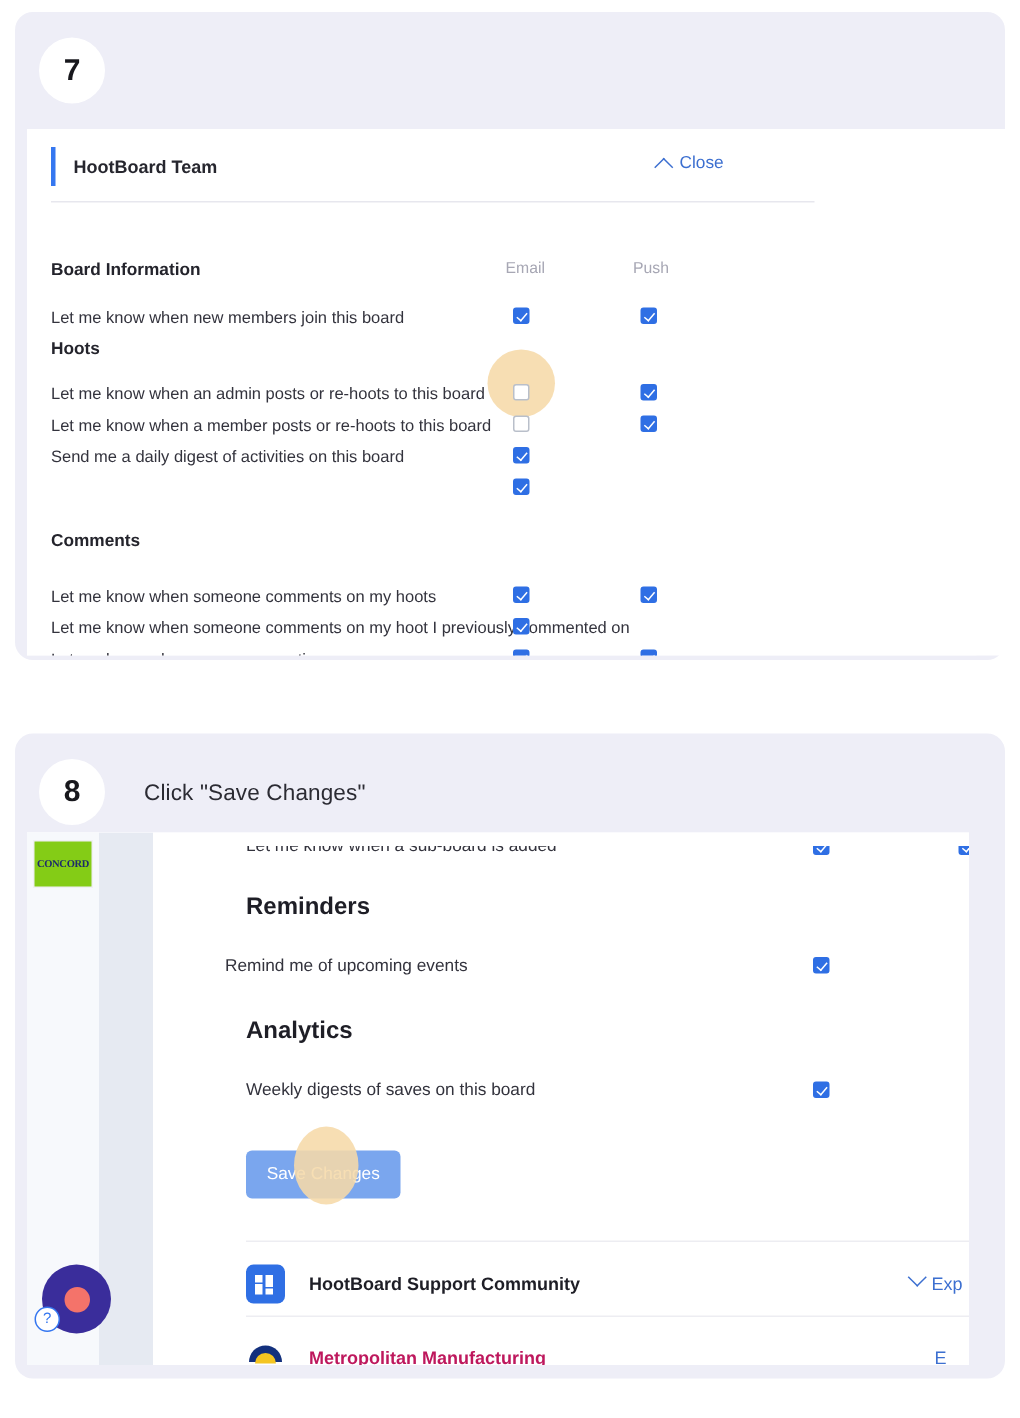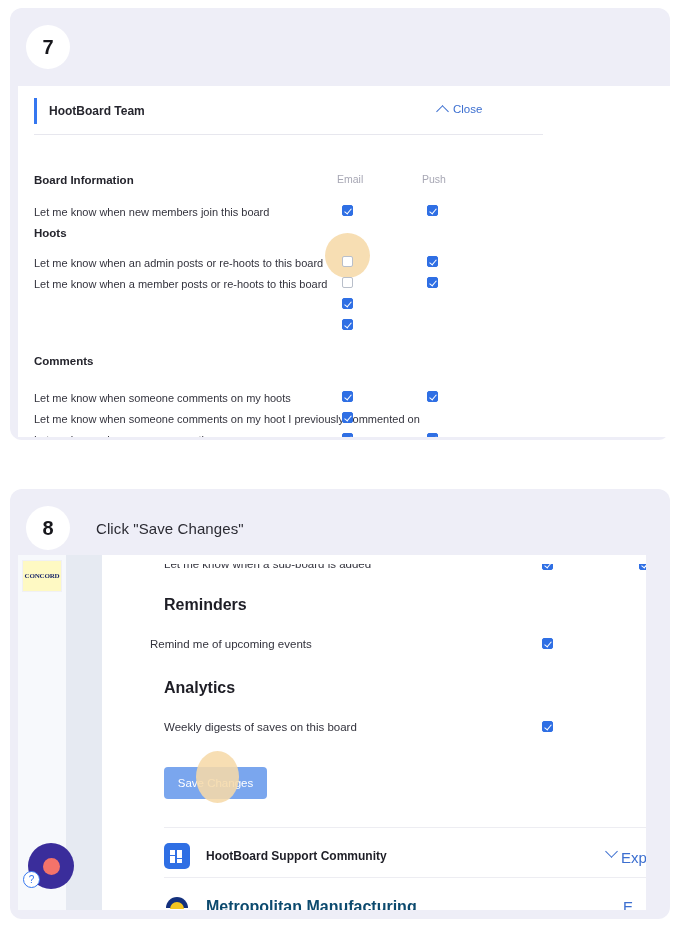--- a/index.html
+++ b/index.html
@@ -225,21 +225,21 @@
     width: 36px;
     height: 355px;
     background: #e6eaf2;
   }
   .concord-logo {
     position: absolute;
     left: 4px;
     top: 5px;
     width: 40px;
     height: 32px;
-    background: #fef9c3;
+    background: #84cc16;
     border: 1px solid #f0f0f4;
     box-sizing: border-box;
     display: flex;
     align-items: center;
     justify-content: center;
     font-size: 7px;
     font-weight: bold;
     color: #1d2a6b;
     font-family: "Liberation Serif", serif;
     letter-spacing: -0.2px;
@@ -377,21 +377,21 @@
     left: 6px;
     top: 10px;
     width: 14px;
     height: 7px;
     border-radius: 7px 7px 0 0;
     background: #f4c521;
   }
 
   .expand-link {
     position: absolute;
-    font-size: 15px;
+    font-size: 12px;
     color: #3c6fd0;
     display: flex;
     gap: 5px;
     white-space: nowrap;
   }
 </style>
 </head>
 <body>
 
 <div class="page">
@@ -427,20 +427,21 @@
 
       <div class="row-label" style="left:121px; top:171px;">Let me know when an admin posts or re-hoots to this board</div>
       <div class="blob" style="left:412px; top:147px; width:45px; height:45px;"></div>
       <div class="cb off" style="left:429px; top:170px;"></div>
       <div class="cb on" style="left:514px; top:170px;"></div>
 
       <div class="row-label" style="left:121px; top:192px;">Let me know when a member posts or re-hoots to this board</div>
       <div class="cb off" style="left:429px; top:191px;"></div>
       <div class="cb on" style="left:514px; top:191px;"></div>
 
+      <div class="row-label" style="left:121px; top:213px;">Send me a daily digest of activities on this board</div>
       <div class="cb on" style="left:429px; top:212px;"></div>
 
       <div class="cb on" style="left:429px; top:233px;"></div>
 
       <div class="sec-title" style="left:121px; top:269px;">Comments</div>
 
       <div class="row-label" style="left:121px; top:306px;">Let me know when someone comments on my hoots</div>
       <div class="cb on" style="left:429px; top:305px;"></div>
       <div class="cb on" style="left:514px; top:305px;"></div>
 
@@ -506,21 +507,21 @@
           <span class="chev down"></span>
           <span>Exp</span>
         </div>
 
         <div class="list-divider" style="top:322px;"></div>
 
         <div class="metro-icon" style="left:62px; top:337px;">
           <span class="arc"></span>
             <span class="arc2"></span>
         </div>
-        <div class="c8-label" style="left:104px; top:343px; font-weight:bold; font-size:16px; color:#0c4a6e;">Metropolitan Manufacturing</div>
+        <div class="c8-label" style="left:104px; top:343px; font-weight:bold; font-size:12px; color:#be185d;">Metropolitan Manufacturing</div>
         <div class="expand-link" style="left:521px; top:343px;">
           <span>E</span>
         </div>
       </div>
     </div>
   </div>
 
 </div>
 
 </body></html>

